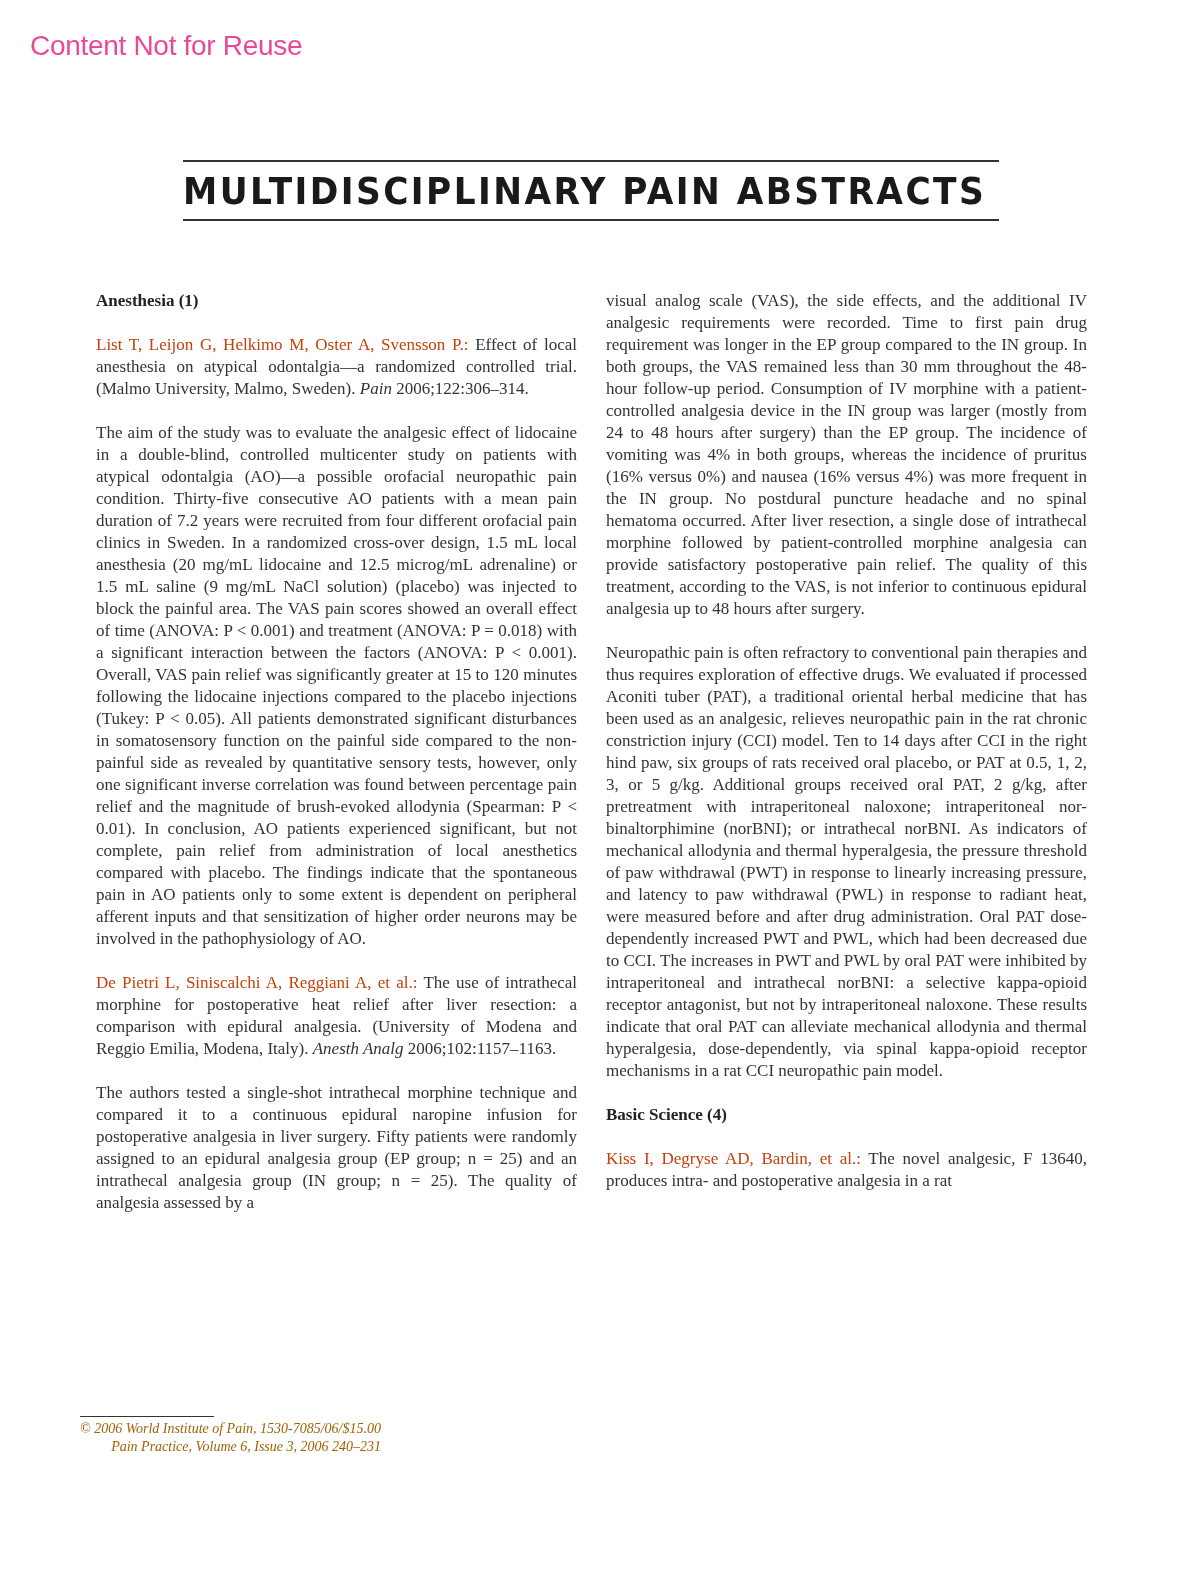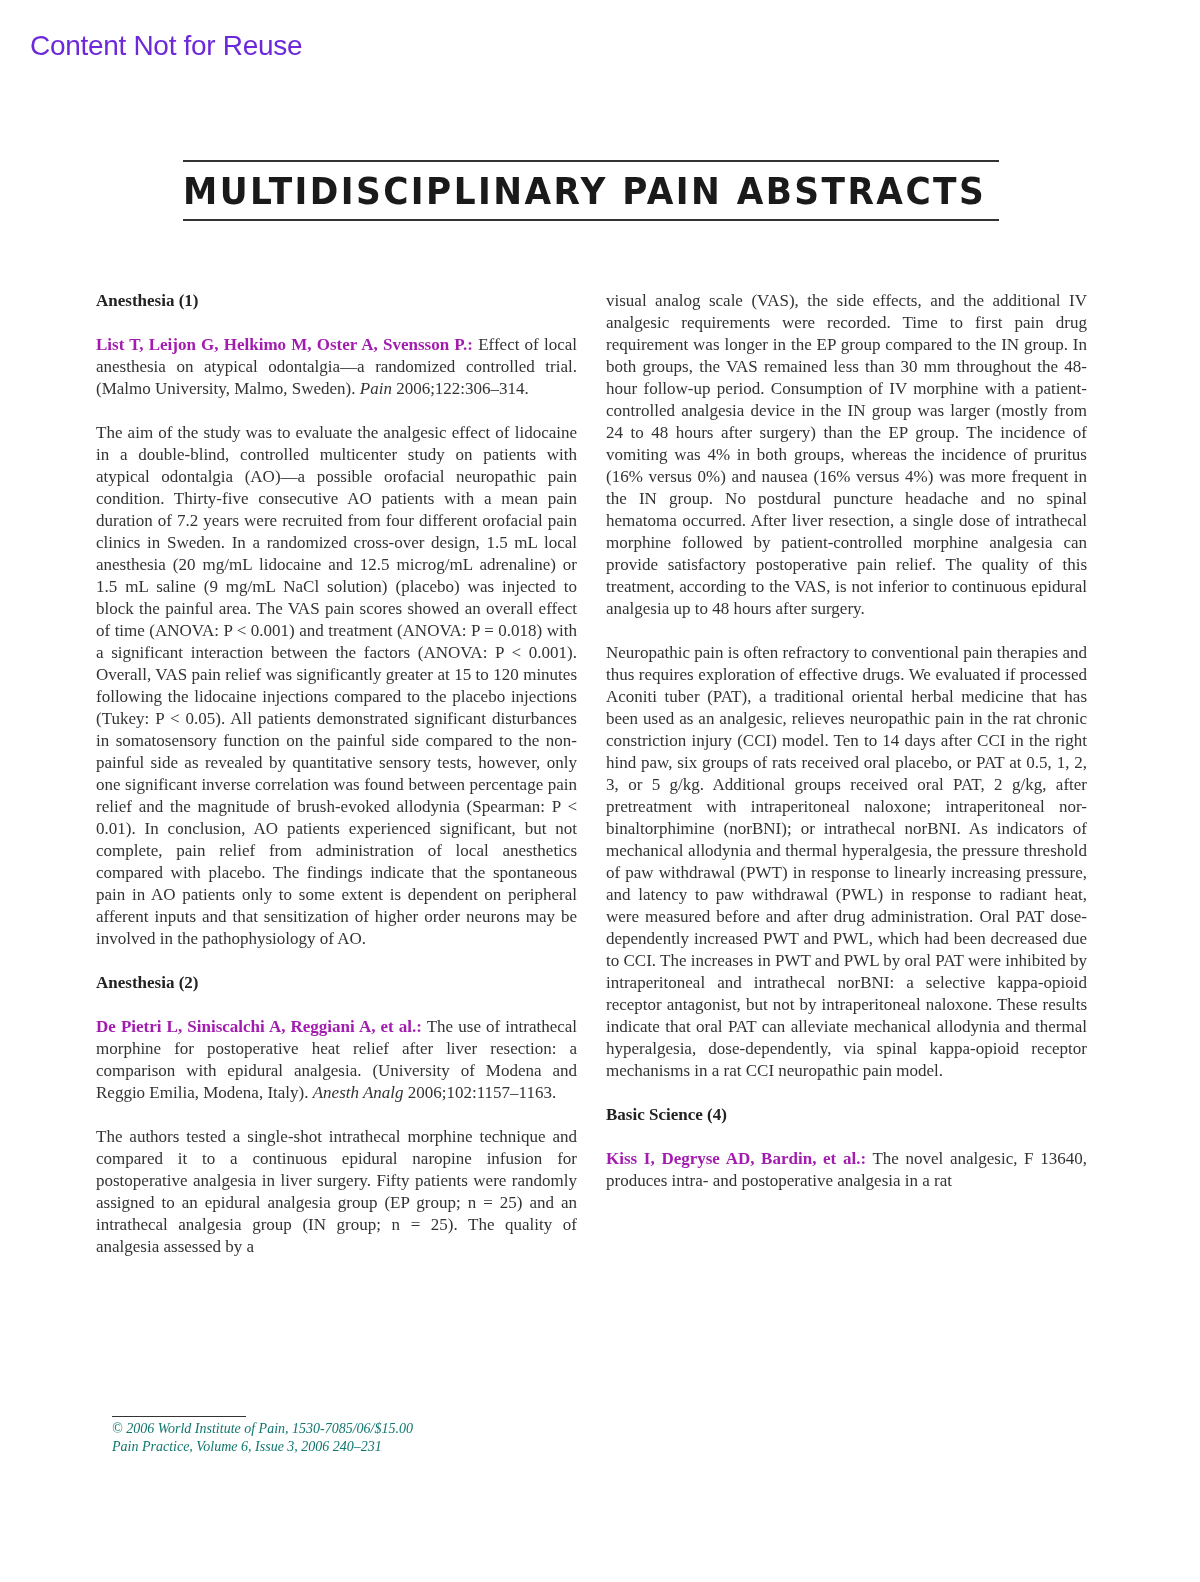--- a/index.html
+++ b/index.html
@@ -1,20 +1,20 @@
 <!DOCTYPE html>
 <html><head>
 <meta charset="utf-8">
 <style>
   html, body { margin: 0; padding: 0; background: #ffffff; }
   body { width: 1200px; height: 1582px; position: relative; overflow: hidden; }
   .watermark {
     position: absolute; left: 30px; top: 30px;
     font-family: "Liberation Sans", sans-serif;
-    font-size: 28px; color: #6d28d9; letter-spacing: -0.3px;
+    font-size: 28px; color: #ec4899; letter-spacing: -0.3px;
   }
   .masthead {
     position: absolute; left: 183px; top: 160px; width: 816px;
   }
   .masthead .rule { height: 2px; background: #333; }
   .masthead h1 {
     margin: 0; padding: 8px 0 6px 0;
     font-family: "DejaVu Sans", sans-serif;
     font-weight: bold; font-size: 37px; letter-spacing: 2.6px;
     color: #1a1a1a; white-space: nowrap; transform: scaleX(0.93); transform-origin: left;
@@ -22,46 +22,45 @@
   .col {
     position: absolute; top: 290px; width: 481px;
     font-family: "Liberation Serif", serif;
     font-size: 17px; line-height: 22px; color: #333;
     text-align: justify; hyphens: auto;
   }
   .col.left { left: 96px; }
   .col.right { left: 606px; }
   .col p { margin: 0 0 22px 0; }
   .section-head { font-weight: bold; color: #222; }
-  .authors { font-weight: bold; color: #a21caf; }
+  .authors { font-weight: normal; color: #c2410c; }
   .journal { font-style: italic; }
   .footnote {
-    position: absolute; left: 112px; top: 1416px;
+    position: absolute; left: 80px; top: 1416px;
     font-family: "Liberation Serif", serif; font-style: italic;
-    font-size: 14px; line-height: 18px; color: #0f766e;
+    font-size: 14px; line-height: 18px; color: #a16207; text-align: right;
   }
   .footnote .rule { width: 134px; height: 1px; background: #333; margin-bottom: 3px; }
 </style>
 </head>
 <body>
 
 <div class="watermark">Content Not for Reuse</div>
 
 <div class="masthead">
   <div class="rule"></div>
   <h1>MULTIDISCIPLINARY PAIN ABSTRACTS</h1>
   <div class="rule"></div>
 </div>
 
 <div class="col left">
   <p class="section-head">Anesthesia (1)</p>
   <p><span class="authors">List T, Leijon G, Helkimo M, Oster A, Svensson P.:</span><span> Effect of local anesthesia on atypical odontalgia—a randomized controlled trial. (Malmo University, Malmo, Sweden). </span><span class="journal">Pain</span><span> 2006;122:306–314.</span></p>
   <p>The aim of the study was to evaluate the analgesic effect of lidocaine in a double-blind, controlled multicenter study on patients with atypical odontalgia (AO)—a possible orofacial neuropathic pain condition. Thirty-five consecutive AO patients with a mean pain duration of 7.2 years were recruited from four different orofacial pain clinics in Sweden. In a randomized cross-over design, 1.5 mL local anesthesia (20 mg/mL lidocaine and 12.5 microg/mL adrenaline) or 1.5 mL saline (9 mg/mL NaCl solution) (placebo) was injected to block the painful area. The VAS pain scores showed an overall effect of time (ANOVA: P &lt; 0.001) and treatment (ANOVA: P = 0.018) with a significant interaction between the factors (ANOVA: P &lt; 0.001). Overall, VAS pain relief was significantly greater at 15 to 120 minutes following the lidocaine injections compared to the placebo injections (Tukey: P &lt; 0.05). All patients demonstrated significant disturbances in somatosensory function on the painful side compared to the non-painful side as revealed by quantitative sensory tests, however, only one significant inverse correlation was found between percentage pain relief and the magnitude of brush-evoked allodynia (Spearman: P &lt; 0.01). In conclusion, AO patients experienced significant, but not complete, pain relief from administration of local anesthetics compared with placebo. The findings indicate that the spontaneous pain in AO patients only to some extent is dependent on peripheral afferent inputs and that sensitization of higher order neurons may be involved in the pathophysiology of AO.</p>
 
-  <p class="section-head">Anesthesia (2)</p>
   <p><span class="authors">De Pietri L, Siniscalchi A, Reggiani A, et al.:</span><span> The use of intrathecal morphine for postoperative heat relief after liver resection: a comparison with epidural analgesia. (University of Modena and Reggio Emilia, Modena, Italy). </span><span class="journal">Anesth Analg</span><span> 2006;102:1157–1163.</span></p>
   <p>The authors tested a single-shot intrathecal morphine technique and compared it to a continuous epidural naropine infusion for postoperative analgesia in liver surgery. Fifty patients were randomly assigned to an epidural analgesia group (EP group; n = 25) and an intrathecal analgesia group (IN group; n = 25). The quality of analgesia assessed by a</p>
 </div>
 
 <div class="col right">
   <p>visual analog scale (VAS), the side effects, and the additional IV analgesic requirements were recorded. Time to first pain drug requirement was longer in the EP group compared to the IN group. In both groups, the VAS remained less than 30 mm throughout the 48-hour follow-up period. Consumption of IV morphine with a patient-controlled analgesia device in the IN group was larger (mostly from 24 to 48 hours after surgery) than the EP group. The incidence of vomiting was 4% in both groups, whereas the incidence of pruritus (16% versus 0%) and nausea (16% versus 4%) was more frequent in the IN group. No postdural puncture headache and no spinal hematoma occurred. After liver resection, a single dose of intrathecal morphine followed by patient-controlled morphine analgesia can provide satisfactory postoperative pain relief. The quality of this treatment, according to the VAS, is not inferior to continuous epidural analgesia up to 48 hours after surgery.</p>
 
   <p>Neuropathic pain is often refractory to conventional pain therapies and thus requires exploration of effective drugs. We evaluated if processed Aconiti tuber (PAT), a traditional oriental herbal medicine that has been used as an analgesic, relieves neuropathic pain in the rat chronic constriction injury (CCI) model. Ten to 14 days after CCI in the right hind paw, six groups of rats received oral placebo, or PAT at 0.5, 1, 2, 3, or 5 g/kg. Additional groups received oral PAT, 2 g/kg, after pretreatment with intraperitoneal naloxone; intraperitoneal nor-binaltorphimine (norBNI); or intrathecal norBNI. As indicators of mechanical allodynia and thermal hyperalgesia, the pressure threshold of paw withdrawal (PWT) in response to linearly increasing pressure, and latency to paw withdrawal (PWL) in response to radiant heat, were measured before and after drug administration. Oral PAT dose-dependently increased PWT and PWL, which had been decreased due to CCI. The increases in PWT and PWL by oral PAT were inhibited by intraperitoneal and intrathecal norBNI: a selective kappa-opioid receptor antagonist, but not by intraperitoneal naloxone. These results indicate that oral PAT can alleviate mechanical allodynia and thermal hyperalgesia, dose-dependently, via spinal kappa-opioid receptor mechanisms in a rat CCI neuropathic pain model.</p>
 
   <p class="section-head">Basic Science (4)</p>

